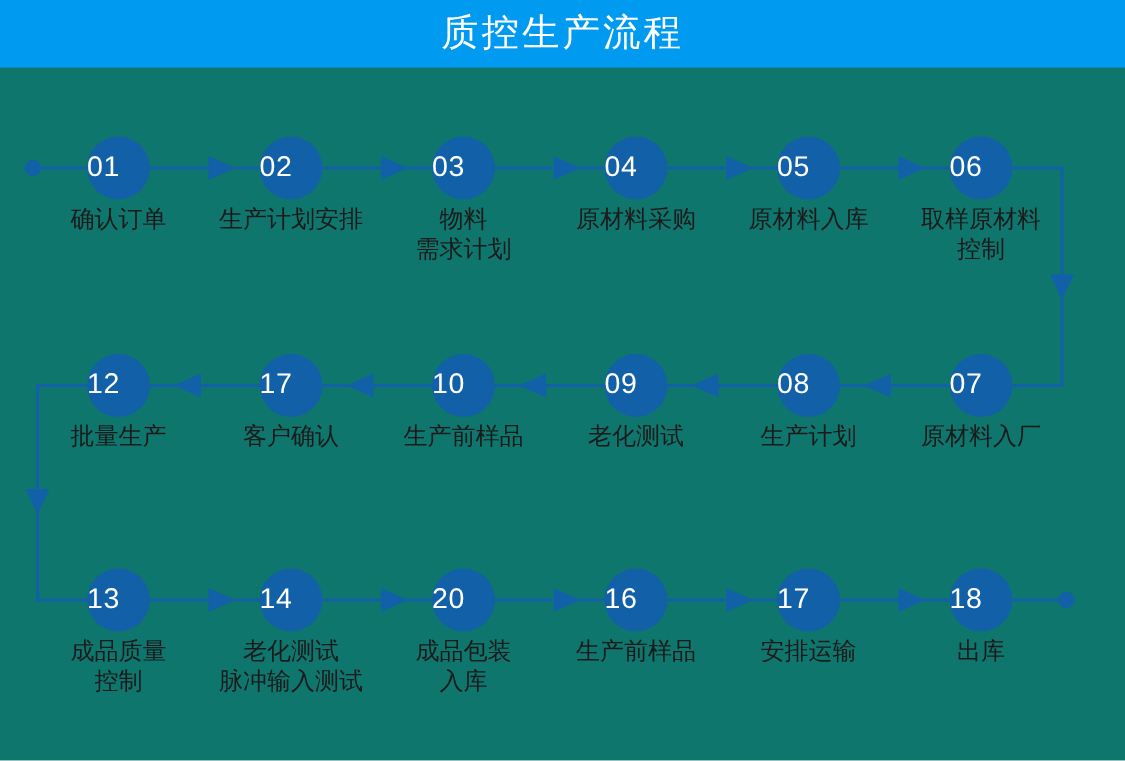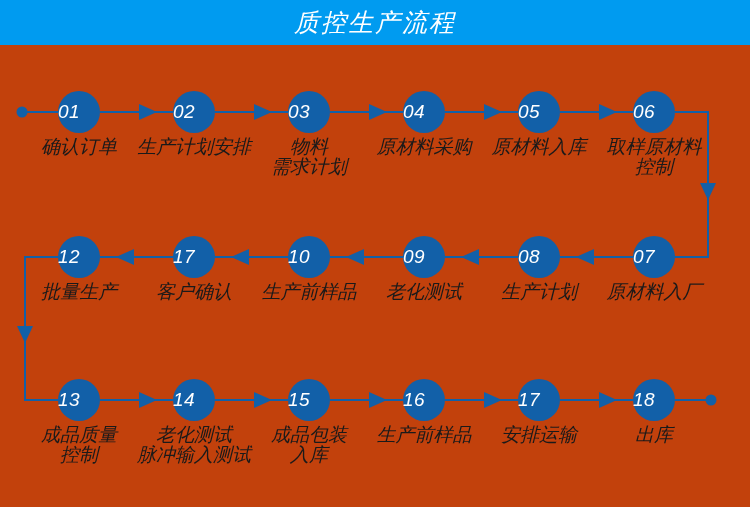--- a/index.html
+++ b/index.html
@@ -7,23 +7,22 @@
     padding: 0;
     background: #ffffff;
   }
   body {
     font-family: "Liberation Sans", "DejaVu Sans", sans-serif;
   }
   #page {
     position: relative;
     width: 750px;
     height: 507px;
-    background: #c2410c;
+    background: #0f766e;
     overflow: hidden;
-    font-style: italic;
   }
   
   #header-banner {
     position: absolute;
     left: 0;
     top: 0;
     width: 750px;
     height: 45px;
     background: #009bf0;
   }
@@ -69,21 +68,21 @@
     line-height: 42px;
     letter-spacing: 0.5px;
   }
   .node-label {
     position: absolute;
     left: -70px;
     top: 25px;
     width: 140px;
     text-align: center;
     color: #1a1a1a;
-    font-size: 19px;
+    font-size: 16px;
     line-height: 20px;
     white-space: pre-line;
   }
 </style>
 </head>
 <body>
 
 <div id="page">
 
   <div id="header-banner">
@@ -197,21 +196,21 @@
     <div class="node-circle">13</div>
     <div class="node-label">成品质量
 控制</div>
   </div>
   <div class="node" style="left:194px; top:400px;">
     <div class="node-circle">14</div>
     <div class="node-label">老化测试
 脉冲输入测试</div>
   </div>
   <div class="node" style="left:309px; top:400px;">
-    <div class="node-circle">15</div>
+    <div class="node-circle">20</div>
     <div class="node-label">成品包装
 入库</div>
   </div>
   <div class="node" style="left:424px; top:400px;">
     <div class="node-circle">16</div>
     <div class="node-label">生产前样品</div>
   </div>
   <div class="node" style="left:539px; top:400px;">
     <div class="node-circle">17</div>
     <div class="node-label">安排运输</div>

